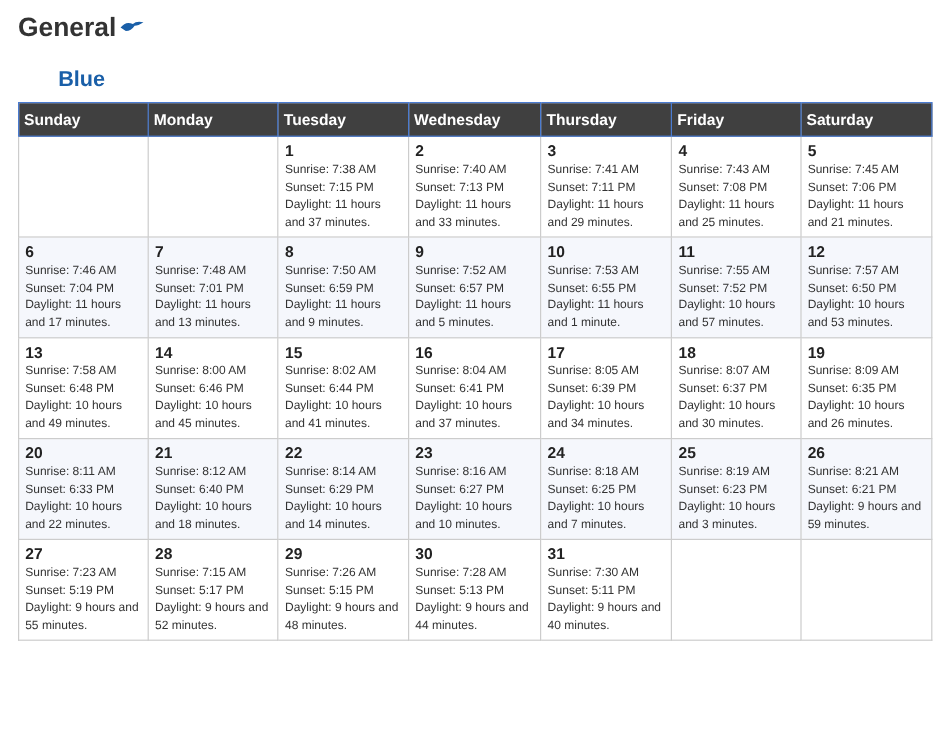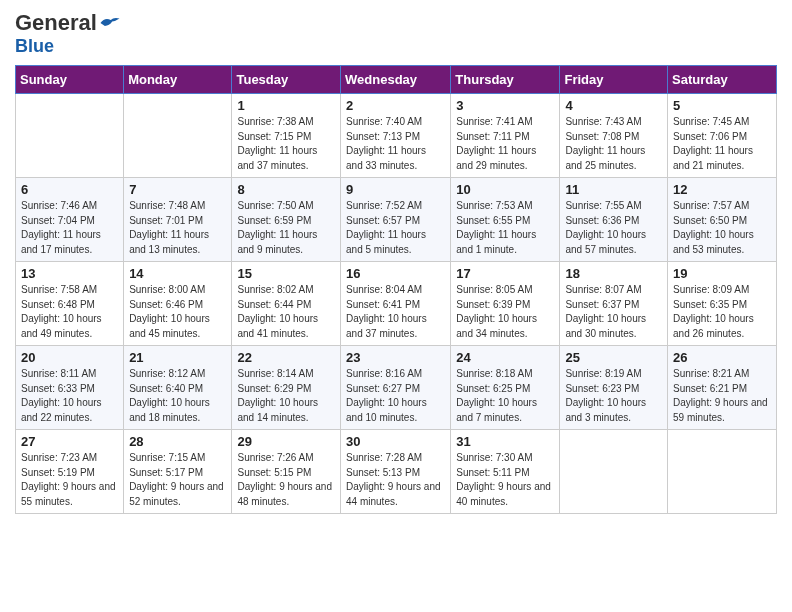--- a/index.html
+++ b/index.html
@@ -12,21 +12,22 @@
     }
     .header {
       display: flex;
       align-items: flex-start;
       justify-content: space-between;
       margin-bottom: 8px;
     }
     .logo {
       display: flex;
       flex-direction: column;
-      align-items: flex-start;
+      align-items: center;
+      gap: 20px;
     }
     .logo-text {
       display: flex;
       align-items: center;
       font-size: 22px;
       font-weight: bold;
       color: #333;
     }
     .logo-general { color: #333; }
     .logo-blue { color: #1a5fa8; }
@@ -48,21 +49,21 @@
       font-size: 16px;
       color: #444;
       margin-top: 2px;
     }
     .calendar {
       width: 100%;
       border-collapse: collapse;
       border: 1px solid #bbb;
     }
     .calendar th {
-      background: #701a75;
+      background: #404040;
       color: #fff;
       font-size: 13px;
       font-weight: bold;
       padding: 6px 4px;
       text-align: left;
       border: 1px solid #4a7bd0;
     }
     .calendar td {
       vertical-align: top;
       border: 1px solid #ccc;
@@ -187,21 +188,21 @@
         </td>
         <td>
           <span class="day-num">10</span>
           <div class="cell-content">Sunrise: 7:53 AM
 Sunset: 6:55 PM
 Daylight: 11 hours and 1 minute.</div>
         </td>
         <td>
           <span class="day-num">11</span>
           <div class="cell-content">Sunrise: 7:55 AM
-Sunset: 6:36 PM
+Sunset: 7:52 PM
 Daylight: 10 hours and 57 minutes.</div>
         </td>
         <td>
           <span class="day-num">12</span>
           <div class="cell-content">Sunrise: 7:57 AM
 Sunset: 6:50 PM
 Daylight: 10 hours and 53 minutes.</div>
         </td>
       </tr>
       <tr>

